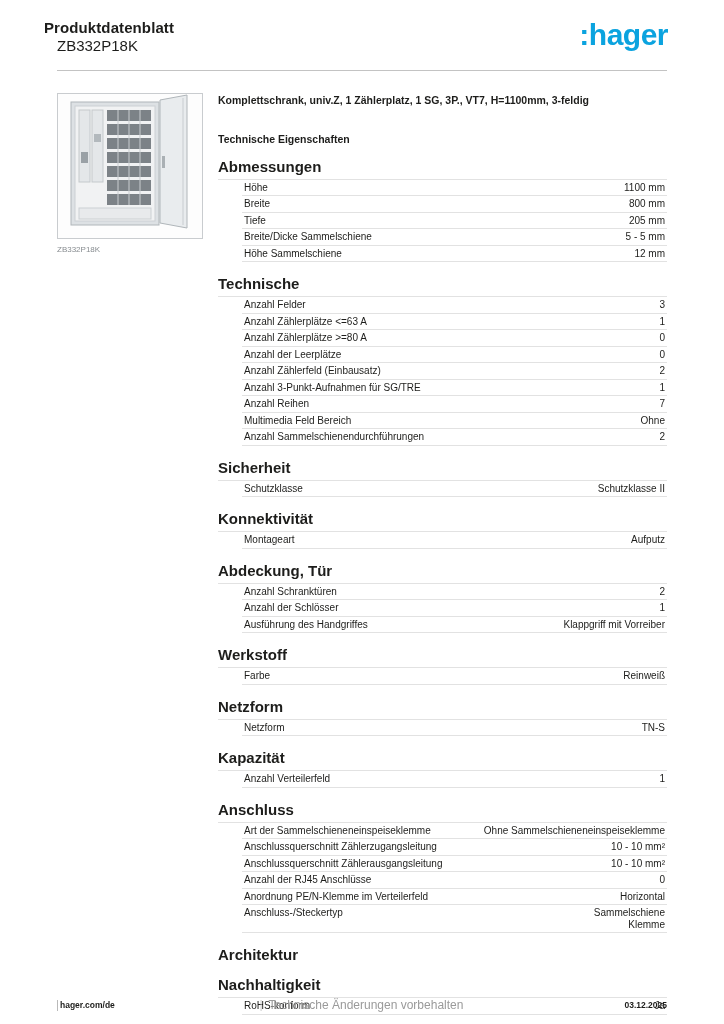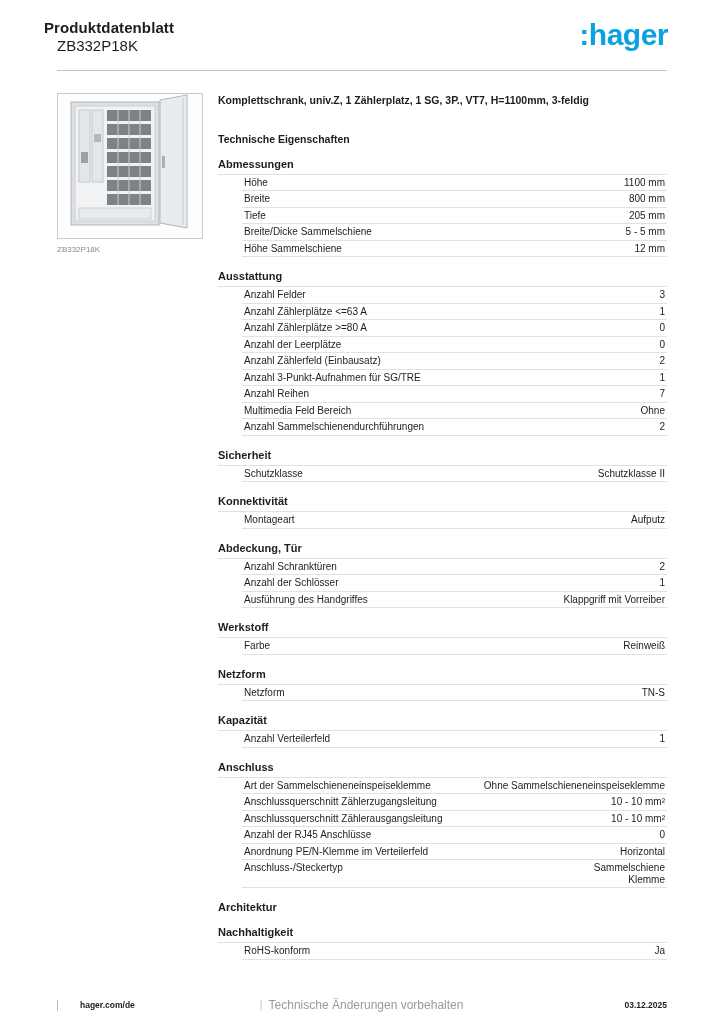--- a/index.html
+++ b/index.html
@@ -18,29 +18,29 @@
   .header-rule { position:absolute; left:57px; right:57px; top:70px; height:1px; background:#c3c3c3; }
 
   .image-box { position:absolute; left:57px; top:93px; width:146px; height:146px;
                border:1px solid #c9cccf; background:#fdfdfd; overflow:hidden; }
   .image-caption { position:absolute; left:57px; top:245px; font-size:8px; color:#878c90; }
 
   .main { position:absolute; left:218px; top:94px; width:449px; }
   .description { font-size:10.5px; font-weight:bold; line-height:1.3; }
   .tech-title  { font-size:10.5px; font-weight:bold; margin-top:25px; }
 
-  .sec-title { font-size:11px; font-weight:bold; margin-top:13px; margin-bottom:4px; }
+  .sec-title { font-size:15px; font-weight:bold; margin-top:13px; margin-bottom:4px; }
   .rows { border-top:1px solid #e2e2e2; }
   .spec-row { display:flex; justify-content:space-between; align-items:flex-start;
               border-bottom:1px solid #e2e2e2; padding:2px 2px; font-size:10px; line-height:1.15;margin-left:24px; }
   .spec-label { padding-right:12px; }
   .spec-value { text-align:right; white-space:pre-line; flex-shrink:0; }
 
   .footer-left { position:absolute; left:57px; top:1000px; font-size:8.5px; font-weight:bold;
-                 border-left:1px solid #b9b9b9; padding-left:22px; line-height:11px; }
+                 border-left:1px solid #b9b9b9; padding-left:2px; line-height:11px; }
   .footer-center { position:absolute; left:50%; top:1000px; transform:translateX(-50%);
                    font-size:12px; color:#9a9a9a; border-left:1px solid #c9c9c9;
                    padding-left:7px; line-height:11px; }
   .footer-right { position:absolute; right:57px; top:1000px; font-size:8.5px; font-weight:bold; line-height:11px; }
 </style>
 </head>
 <body>
 
 <div>
 
@@ -107,21 +107,21 @@
               <span class="spec-label">Breite/Dicke Sammelschiene</span>
               <span class="spec-value">5 - 5 mm</span>
             </div>
             <div class="spec-row">
               <span class="spec-label">Höhe Sammelschiene</span>
               <span class="spec-value">12 mm</span>
             </div>
           </div>
         </section>
         <section>
-          <h3 class="sec-title">Ausstattung</h3>
+          <h3 class="sec-title">Technische</h3>
           <div class="rows">
             <div class="spec-row">
               <span class="spec-label">Anzahl Felder</span>
               <span class="spec-value">3</span>
             </div>
             <div class="spec-row">
               <span class="spec-label">Anzahl Zählerplätze &lt;=63 A</span>
               <span class="spec-value">1</span>
             </div>
             <div class="spec-row">

